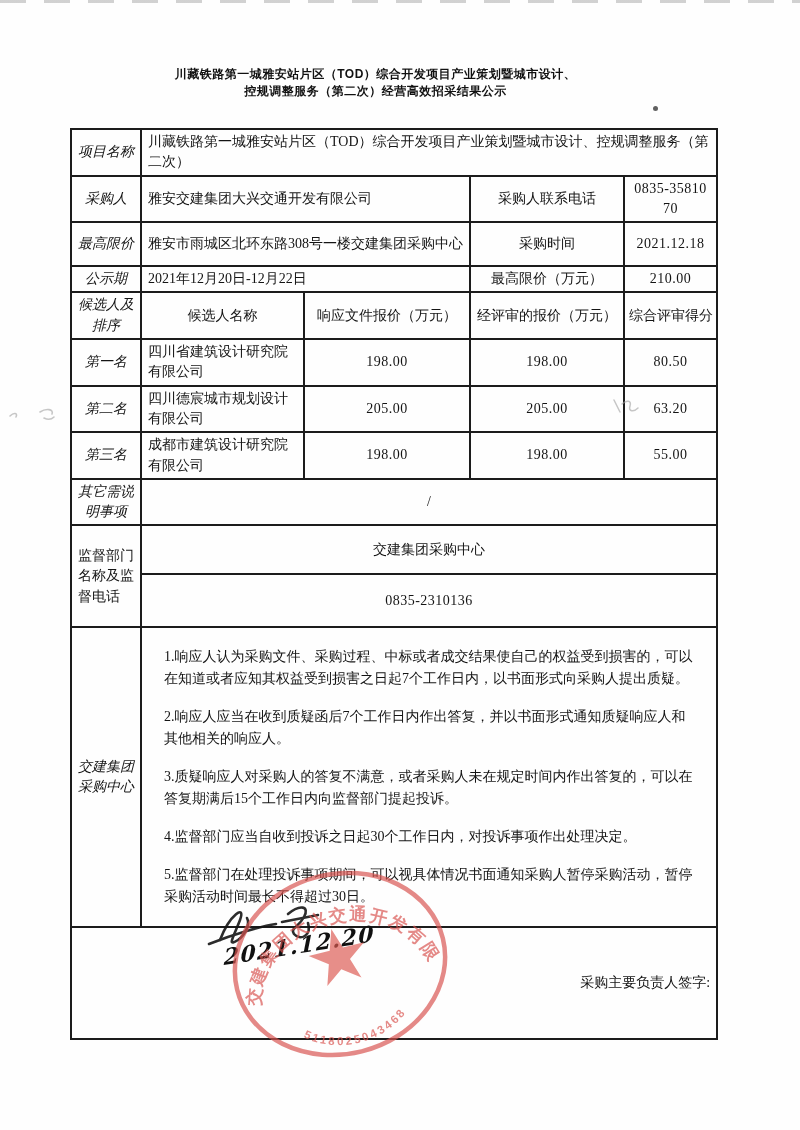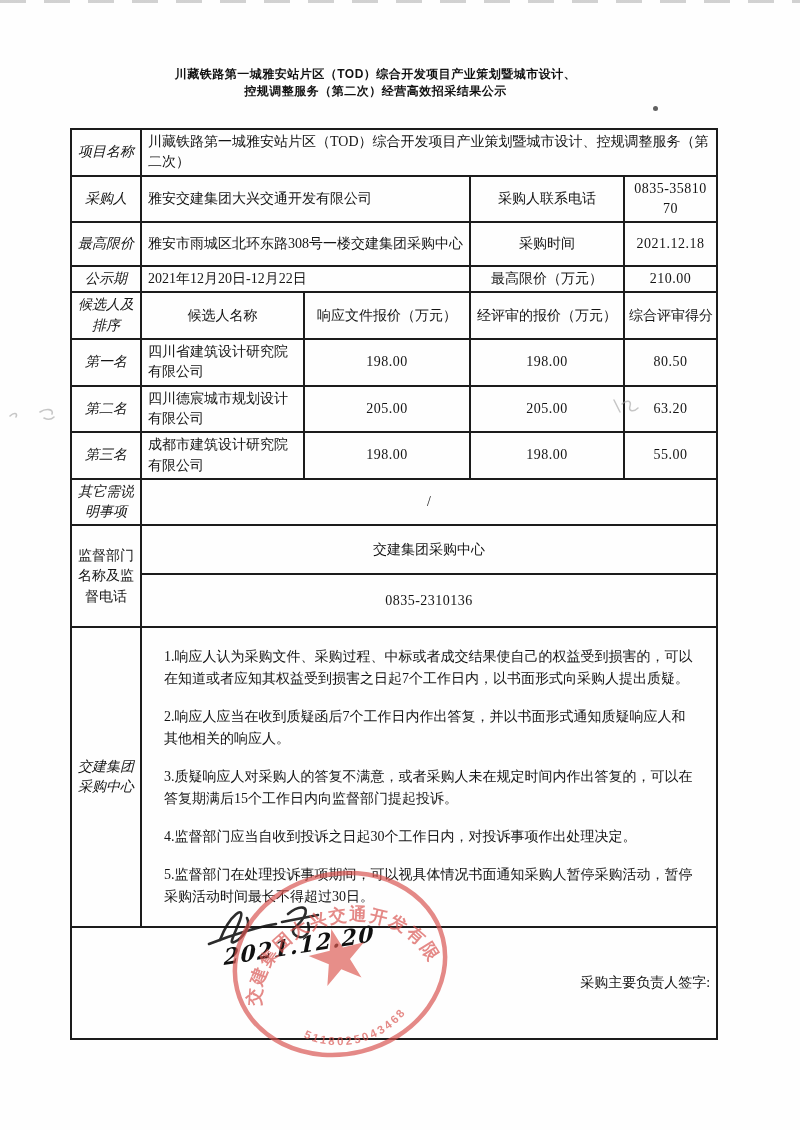--- a/index.html
+++ b/index.html
@@ -15,21 +15,21 @@
   }
   table.announce{
     position:absolute;left:70px;top:128px;width:646px;
     border-collapse:collapse;table-layout:fixed;
   }
   table.announce td{
     border:2px solid #1c1c1c;font-size:14px;line-height:1.45;
     padding:2px 6px;vertical-align:middle;overflow:hidden;word-break:break-all;
   }
   td.lbl{padding:2px 3px 2px 5px;text-align:center;font-style:italic;}
-  td.lbl-c{padding:2px 2px;text-align:center;}
+  td.lbl-c{padding:2px 2px;}
   .t-c{text-align:center;}
   .t-l{text-align:left;}
   .num{font-family:"Liberation Serif","DejaVu Serif",serif;letter-spacing:.5px;}
   .objection-cell{padding:6px 8px;}
   .objection-cell p{margin:16px;line-height:1.57;}
   .sig-cell{padding-left:8px;text-align:right;}
   
   .stamp{position:absolute;left:223px;top:861px;pointer-events:none;}
   .signature{position:absolute;left:206px;top:896px;pointer-events:none;}
   .hand-date{

